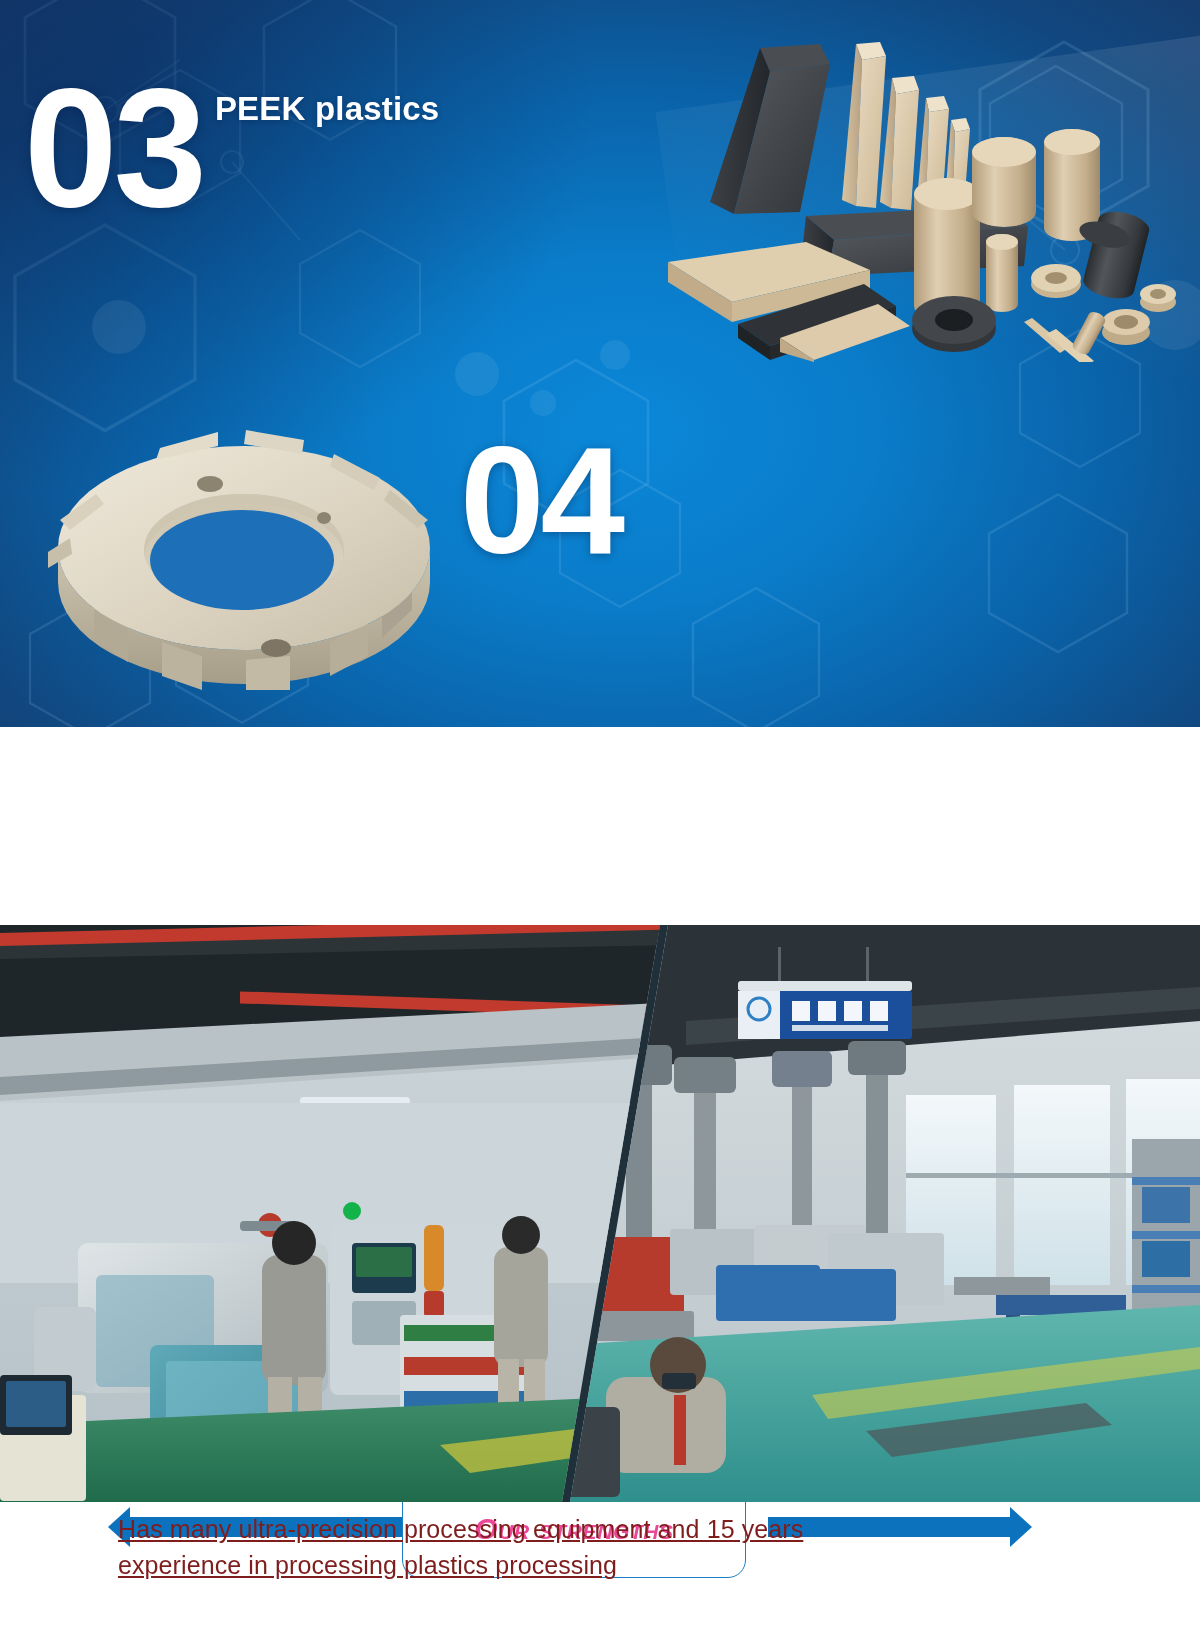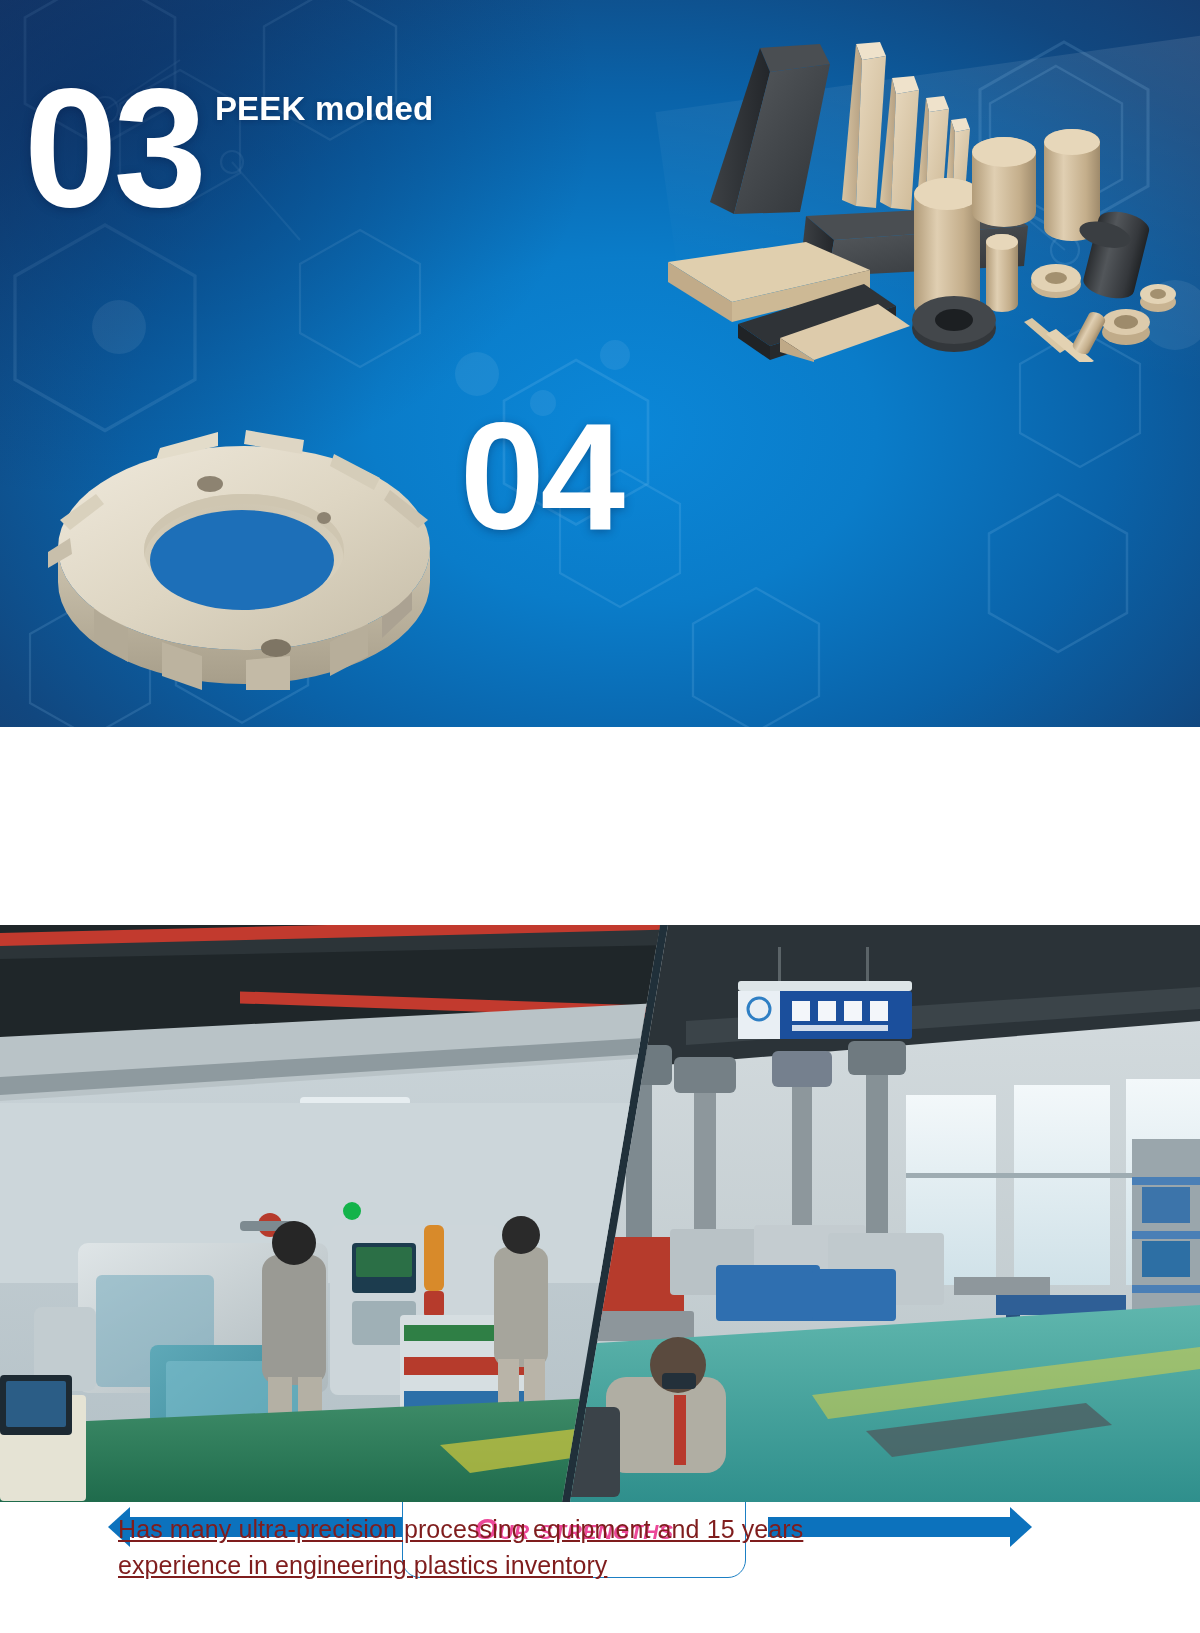--- a/index.html
+++ b/index.html
@@ -42,21 +42,21 @@
   .head {
     color: #fff; font-size: 33px; font-weight: bold; letter-spacing: .2px;
     margin-bottom: 9px; text-shadow: 0 1px 5px rgba(0,20,60,.30);
   }
   .body {
     color: #fff; font-size: 25.5px; line-height: 1.29; letter-spacing: .1px;
     text-shadow: 0 1px 4px rgba(0,20,60,.28);
   }
 
   
-  .block04 { position: absolute; left: 460px; top: 413px; display: flex; align-items: flex-start; }
+  .block04 { position: absolute; left: 460px; top: 437px; display: flex; align-items: flex-start; }
   .block04 .bignum { font-size: 152px; margin-right: 22px; }
   .block04 .txtcol { padding-top: 14px; }
 
   
   .peek-shot { position: absolute; left: 628px; top: 16px; width: 566px; height: 346px; }
   .peek-shot svg { width: 100%; height: 100%; display: block; }
 
   
   .ring-shot { position: absolute; left: 34px; top: 398px; width: 418px; height: 292px; }
   .ring-shot svg { width: 100%; height: 100%; display: block; }
@@ -133,21 +133,21 @@
     <div class="hero-sheen"></div>
     <div class="bokeh" style="left:455px;top:352px;width:44px;height:44px;"></div>
     <div class="bokeh" style="left:530px;top:390px;width:26px;height:26px;"></div>
     <div class="bokeh" style="left:1140px;top:280px;width:70px;height:70px;"></div>
     <div class="bokeh" style="left:600px;top:340px;width:30px;height:30px;"></div>
     <div class="bokeh" style="left:92px;top:300px;width:54px;height:54px;"></div>
 
     <div class="block03">
       <div class="bignum">03</div>
       <div class="txtcol">
-        <div class="head">PEEK molded</div>
+        <div class="head">PEEK plastics</div>
       </div>
     </div>
 
     <div class="peek-shot">
       <svg viewBox="0 0 566 346">
         <defs>
           <linearGradient id="beigeT" x1="0" y1="0" x2="1" y2="1">
             <stop offset="0" stop-color="#e8d9bf"></stop>
               <stop offset="1" stop-color="#cdb895"></stop>
           </linearGradient>
@@ -480,16 +480,16 @@
           <rect x="96" y="448" width="34" height="16" rx="4" fill="#23303a"></rect>
           <rect x="108" y="470" width="12" height="70" fill="#b8392c"></rect>
           <rect x="0" y="482" width="54" height="90" rx="6" fill="#3b4349"></rect>
         </g>
       </svg>
     </div>
   </section>
 
   <div class="caption">
     <div>Has many ultra-precision processing equipment and 15 years</div>
-    <div>experience in engineering plastics inventory</div>
+    <div>experience in processing plastics processing</div>
   </div>
 
 </div>
 
 </body></html>

